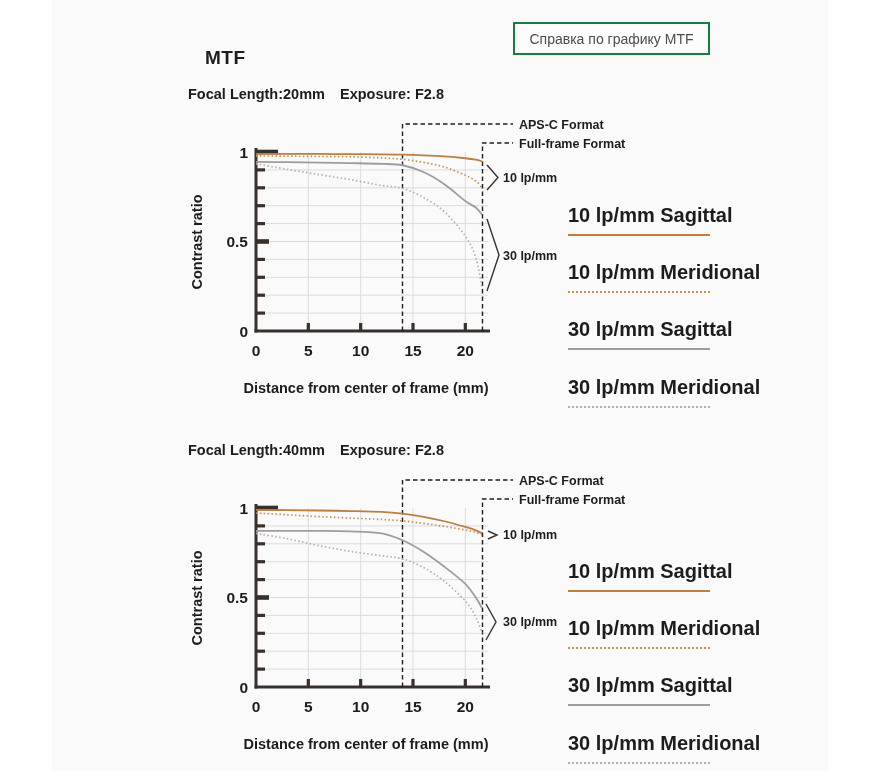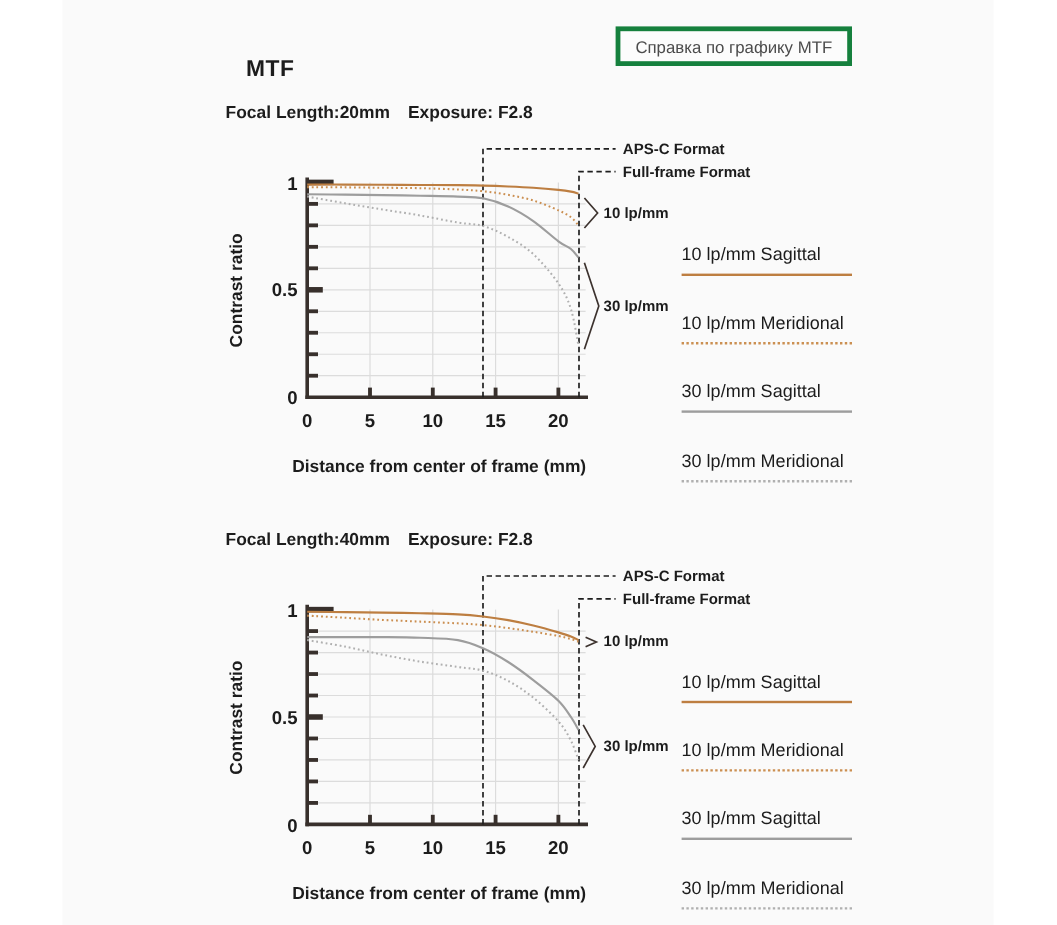--- a/index.html
+++ b/index.html
@@ -1,38 +1,38 @@
 <!DOCTYPE html>
 <html><head>
 <meta charset="utf-8">
 <style>
   html,body{margin:0;padding:0}
   body{width:881px;height:771px;position:relative;background:#ffffff;
        font-family:"Liberation Sans", sans-serif;color:#1c1c1c;overflow:hidden}
   .content-bg{position:absolute;left:52px;top:0;width:776px;height:771px;background:#fafafa}
   .page-title{position:absolute;left:188px;top:30px;font-size:19px;font-weight:700;letter-spacing:.5px}
   .help-btn{position:absolute;left:513px;top:22px;width:197px;height:33px;box-sizing:border-box;
-            border:4px solid #15803d;background:#fcfcfc;color:#4c4c4c;font-size:14px;
+            border:2px solid #15803d;background:#fcfcfc;color:#4c4c4c;font-size:14px;
             display:flex;align-items:center;justify-content:center;cursor:pointer;
             font-family:"Liberation Sans", sans-serif}
   .chart-section{position:absolute;left:0;width:710px;height:343px}
   .focal{position:absolute;top:0;font-size:14.5px;font-weight:700;white-space:nowrap}
   .focal.fl{left:188px}
   .focal.ex{left:340px}
   .chart-svg{position:absolute;left:186px;top:24px;overflow:visible}
   .axisln{stroke:#38302c;stroke-width:3;fill:none}
   .dash{fill:none;stroke:#1e1e1e;stroke-width:1.4;stroke-dasharray:4.5 3}
   .brace{fill:none;stroke:#3c322e;stroke-width:1.4}
   svg text{font-family:"Liberation Sans", sans-serif;fill:#1c1c1c;font-weight:700}
   .tick{font-size:15.5px}
   .axlab{font-size:14.5px}
   .fmt{font-size:12.5px}
   .lp{font-size:12.5px}
   .legend-item{position:absolute;left:568px;width:142px}
-  .legend-item .lbl{display:block;font-size:15px;font-weight:400;white-space:nowrap}
+  .legend-item .lbl{display:block;font-size:20px;font-weight:700;white-space:nowrap}
   .legend-line{margin-top:7px;height:0}
   .ln-solid-orange{border-bottom:2px solid #bd7e41}
   .ln-dotted-orange{border-bottom:2px dotted #cb8f51}
   .ln-solid-gray{border-bottom:2px solid #9d9d9d}
   .ln-dotted-gray{border-bottom:2px dotted #b0b0b0}
 </style>
 </head>
 <body>
 
 <div class="content-bg"></div>

